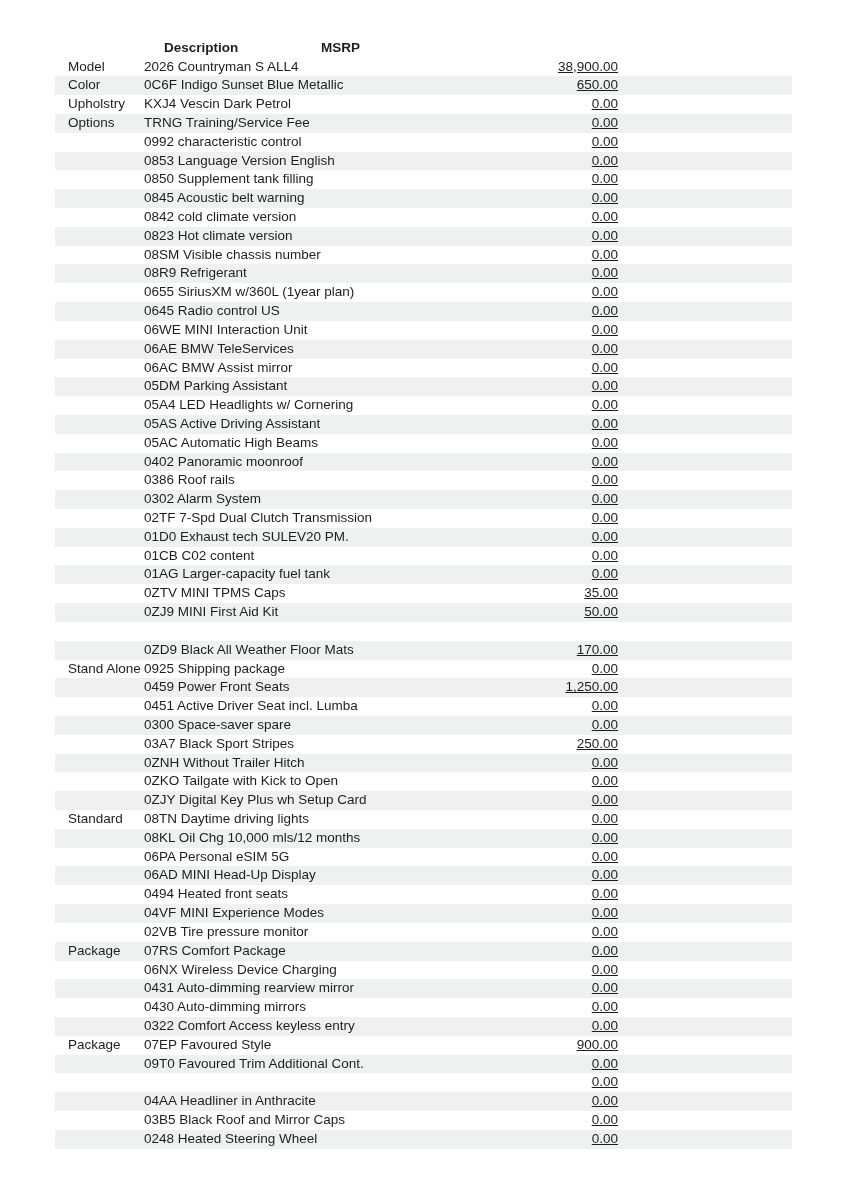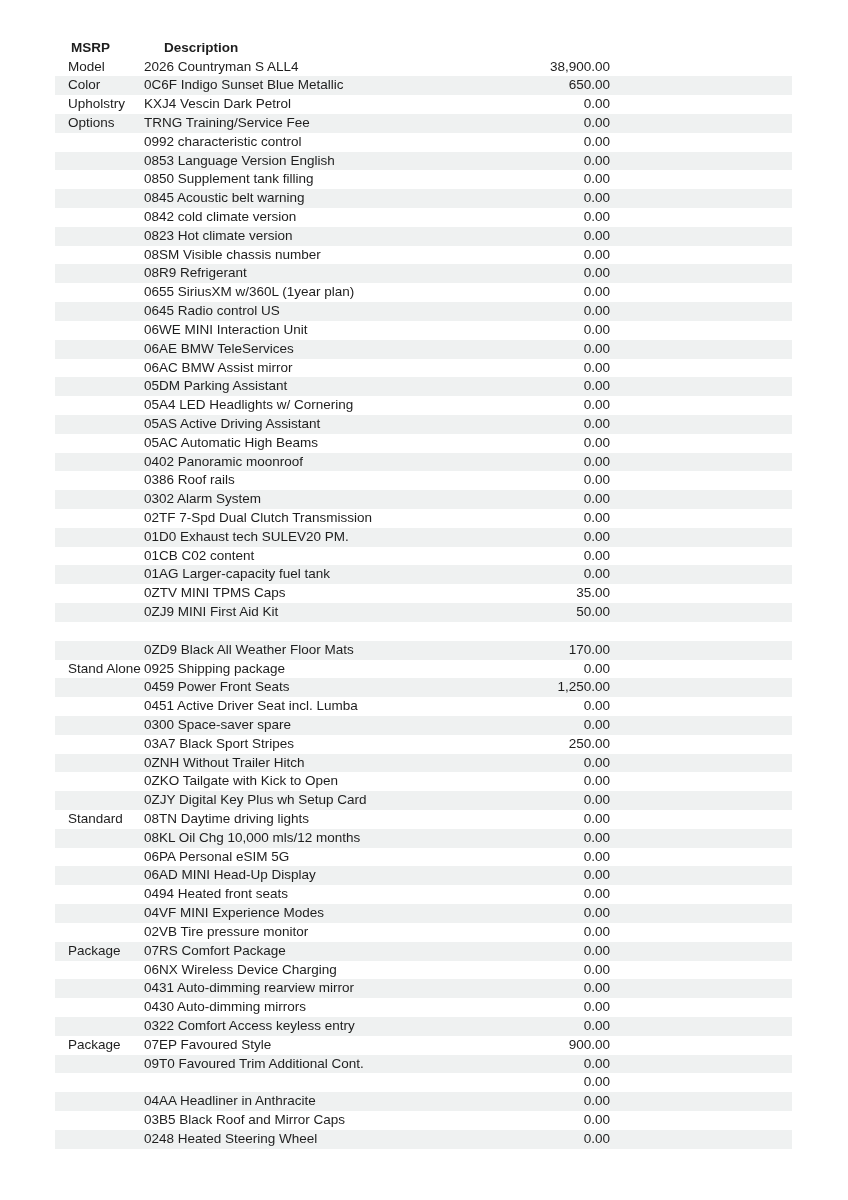--- a/index.html
+++ b/index.html
@@ -29,23 +29,23 @@
     line-height: 18.5px;
     font-weight: bold;
   }
   .header-desc {
     position: absolute;
     left: 109px;
     white-space: nowrap;
   }
   .header-msrp {
     position: absolute;
-    left: 16px;
+    left: 8px;
     width: 555px;
-    text-align: left;
+    text-align: center;
     white-space: nowrap;
   }
   .rows .row {
     position: relative;
     height: 18.82px;
     line-height: 18.82px;
     white-space: nowrap;
   }
   .rows .row:nth-child(even) {
     background: #eff1f1;
@@ -53,23 +53,24 @@
   .row .cat {
     position: absolute;
     left: 13px;
   }
   .row .desc {
     position: absolute;
     left: 89px;
   }
   .row .msrp {
     position: absolute;
-    left: 0;
+    left: 8px;
     width: 555px;
     text-align: right;
+    text-decoration: underline;
   }
 </style>
 </head>
 <body>
 
 <div class="page">
   <div class="table">
     <div class="header-row">
       <span class="header-msrp">MSRP</span>
       <span class="header-desc">Description</span>

